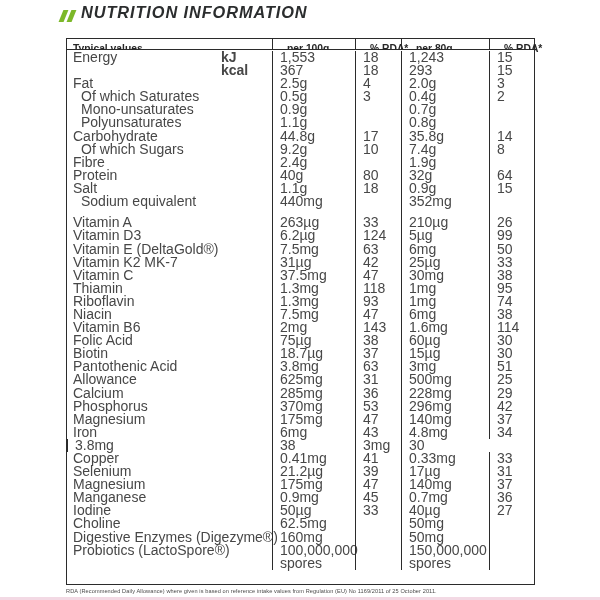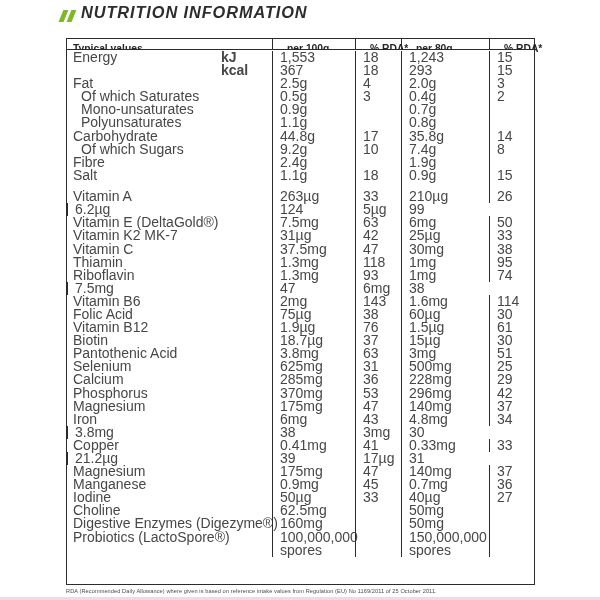--- a/index.html
+++ b/index.html
@@ -182,41 +182,56 @@
         <div class="cell vline val">8</div>
       </div>
       <div class="row">
         <div class="cell c0"><div class="lbl">Fibre</div></div>
         <div class="cell vline val">2.4g</div>
         <div class="cell vline val"></div>
         <div class="cell vline val">1.9g</div>
         <div class="cell vline val"></div>
       </div>
       <div class="row">
+        <div class="cell c0"><div class="lbl">Protein</div></div>
+        <div class="cell vline val">40g</div>
+        <div class="cell vline val">80</div>
+        <div class="cell vline val">32g</div>
+        <div class="cell vline val">64</div>
+      </div>
+      <div class="row">
         <div class="cell c0"><div class="lbl">Salt</div></div>
         <div class="cell vline val">1.1g</div>
         <div class="cell vline val">18</div>
         <div class="cell vline val">0.9g</div>
         <div class="cell vline val">15</div>
       </div>
+      <div class="row">
+        <div class="cell c0"><div class="lbl ind">Sodium equivalent</div></div>
+        <div class="cell vline val">440mg</div>
+        <div class="cell vline val"></div>
+        <div class="cell vline val">352mg</div>
+        <div class="cell vline val"></div>
+      </div>
       <div class="row spacer">
         <div class="cell c0"></div>
         <div class="cell vline val"></div>
         <div class="cell vline val"></div>
         <div class="cell vline val"></div>
         <div class="cell vline val"></div>
       </div>
       <div class="row">
         <div class="cell c0"><div class="lbl">Vitamin A</div></div>
         <div class="cell vline val">263µg</div>
         <div class="cell vline val">33</div>
         <div class="cell vline val">210µg</div>
         <div class="cell vline val">26</div>
       </div>
       <div class="row">
+        <div class="cell c0"><div class="lbl">Vitamin D3</div></div>
         <div class="cell vline val">6.2µg</div>
         <div class="cell vline val">124</div>
         <div class="cell vline val">5µg</div>
         <div class="cell vline val">99</div>
       </div>
       <div class="row">
         <div class="cell c0"><div class="lbl">Vitamin E (DeltaGold®)</div></div>
         <div class="cell vline val">7.5mg</div>
         <div class="cell vline val">63</div>
         <div class="cell vline val">6mg</div>
@@ -244,62 +259,56 @@
         <div class="cell vline val">95</div>
       </div>
       <div class="row">
         <div class="cell c0"><div class="lbl">Riboflavin</div></div>
         <div class="cell vline val">1.3mg</div>
         <div class="cell vline val">93</div>
         <div class="cell vline val">1mg</div>
         <div class="cell vline val">74</div>
       </div>
       <div class="row">
+        <div class="cell c0"><div class="lbl">Niacin</div></div>
         <div class="cell vline val">7.5mg</div>
         <div class="cell vline val">47</div>
         <div class="cell vline val">6mg</div>
         <div class="cell vline val">38</div>
       </div>
       <div class="row">
         <div class="cell c0"><div class="lbl">Vitamin B6</div></div>
         <div class="cell vline val">2mg</div>
         <div class="cell vline val">143</div>
         <div class="cell vline val">1.6mg</div>
         <div class="cell vline val">114</div>
       </div>
       <div class="row">
         <div class="cell c0"><div class="lbl">Folic Acid</div></div>
         <div class="cell vline val">75µg</div>
         <div class="cell vline val">38</div>
         <div class="cell vline val">60µg</div>
         <div class="cell vline val">30</div>
       </div>
       <div class="row">
-        <div class="cell c0"><div class="lbl">Vitamin B12</div></div>
-        <div class="cell vline val">1.9µg</div>
-        <div class="cell vline val">76</div>
-        <div class="cell vline val">1.5µg</div>
-        <div class="cell vline val">61</div>
-      </div>
-      <div class="row">
         <div class="cell c0"><div class="lbl">Biotin</div></div>
         <div class="cell vline val">18.7µg</div>
         <div class="cell vline val">37</div>
         <div class="cell vline val">15µg</div>
         <div class="cell vline val">30</div>
       </div>
       <div class="row">
         <div class="cell c0"><div class="lbl">Pantothenic Acid</div></div>
         <div class="cell vline val">3.8mg</div>
         <div class="cell vline val">63</div>
         <div class="cell vline val">3mg</div>
         <div class="cell vline val">51</div>
       </div>
       <div class="row">
-        <div class="cell c0"><div class="lbl">Selenium</div></div>
+        <div class="cell c0"><div class="lbl">Allowance</div></div>
         <div class="cell vline val">625mg</div>
         <div class="cell vline val">31</div>
         <div class="cell vline val">500mg</div>
         <div class="cell vline val">25</div>
       </div>
       <div class="row">
         <div class="cell c0"><div class="lbl">Calcium</div></div>
         <div class="cell vline val">285mg</div>
         <div class="cell vline val">36</div>
         <div class="cell vline val">228mg</div>
@@ -333,20 +342,21 @@
         <div class="cell vline val">30</div>
       </div>
       <div class="row">
         <div class="cell c0"><div class="lbl">Copper</div></div>
         <div class="cell vline val">0.41mg</div>
         <div class="cell vline val">41</div>
         <div class="cell vline val">0.33mg</div>
         <div class="cell vline val">33</div>
       </div>
       <div class="row">
+        <div class="cell c0"><div class="lbl">Selenium</div></div>
         <div class="cell vline val">21.2µg</div>
         <div class="cell vline val">39</div>
         <div class="cell vline val">17µg</div>
         <div class="cell vline val">31</div>
       </div>
       <div class="row">
         <div class="cell c0"><div class="lbl">Magnesium</div></div>
         <div class="cell vline val">175mg</div>
         <div class="cell vline val">47</div>
         <div class="cell vline val">140mg</div>

